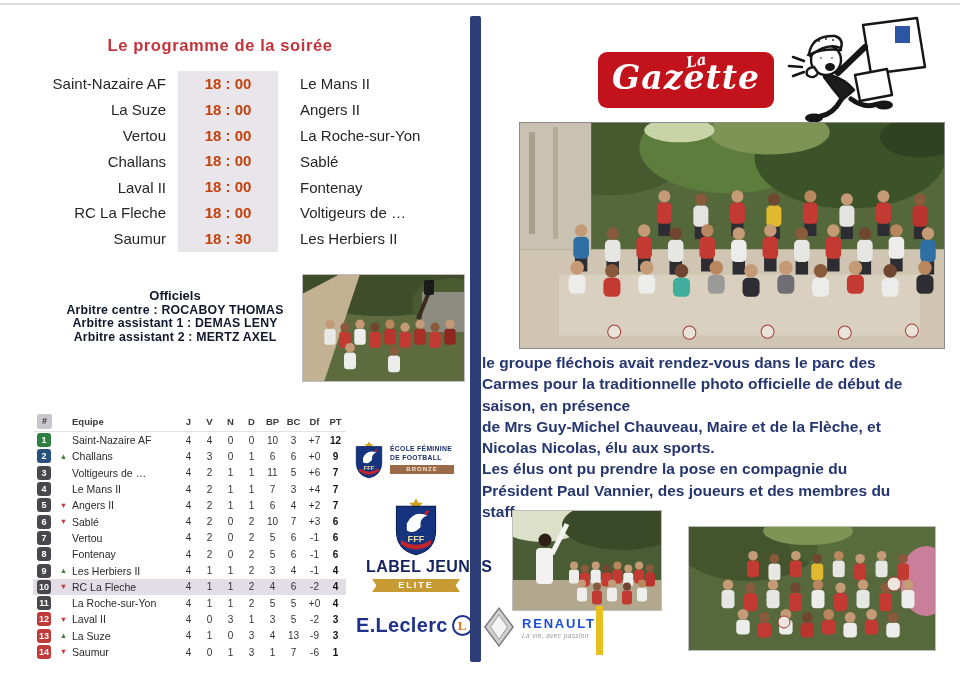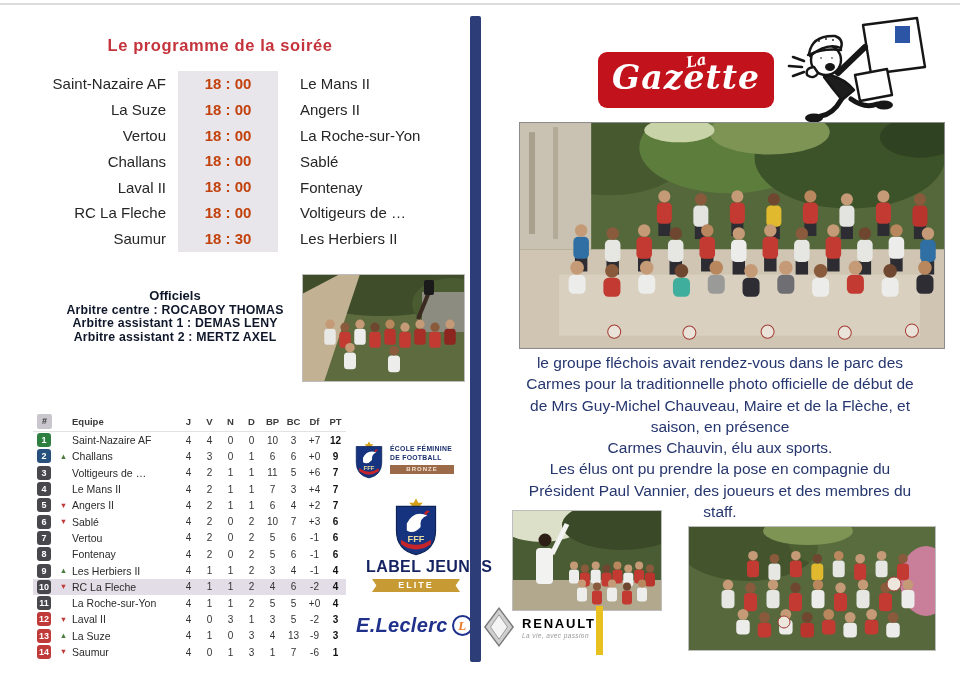--- a/index.html
+++ b/index.html
@@ -51,43 +51,43 @@
   .fff-fem{position:absolute;left:354px;top:441px;display:flex;gap:6px;align-items:flex-start;}
   .fff-fem-txt{padding-top:4px;}
   .fff-fem-l{font-size:6.8px;font-weight:bold;color:#1c2f6e;letter-spacing:.3px;line-height:8.5px;white-space:nowrap;}
   .bronze-bar{margin-top:3px;width:64px;height:9px;background:var(--bronze);color:#f3e3d3;
     font-size:6px;font-weight:bold;text-align:center;line-height:9px;letter-spacing:1px;}
   .label-jeunes{position:absolute;left:366px;top:498px;width:100px;text-align:center;}
   .lj-title{font-size:16px;font-weight:bold;color:#14235f;letter-spacing:.4px;margin-top:2px;white-space:nowrap;}
   .lj-ribbon{margin:3px auto 0;width:88px;height:13px;background:var(--gold);color:#fff;font-size:9px;
     font-weight:bold;letter-spacing:2px;line-height:13px;
     clip-path:polygon(0 0,100% 0,95% 50%,100% 100%,0 100%,5% 50%);}
-  .leclerc{position:absolute;left:356px;top:614px;display:flex;align-items:center;gap:4px;font-style:italic;}
+  .leclerc{position:absolute;left:356px;top:614px;display:flex;align-items:center;gap:4px;}
   .leclerc-txt{font-size:20px;font-weight:bold;color:var(--leclerc-blue);letter-spacing:.3px;}
   .leclerc-circle{width:21px;height:21px;border:2.5px solid var(--leclerc-blue);border-radius:50%;
     color:var(--leclerc-orange);font-family:"Liberation Serif",serif;font-weight:bold;font-size:13px;
     text-align:center;line-height:17px;}
 
   .divider{position:absolute;left:470px;top:16px;width:11px;height:646px;background:var(--divider-blue);border-radius:2px;}
 
   
   .gazette-box{position:absolute;left:598px;top:52px;width:176px;height:56px;background:var(--gazette-red);
     border-radius:9px;color:#fff;}
   .gz-large{position:absolute;left:0;top:6px;width:100%;text-align:center;
     font-family:"DejaVu Serif",serif;font-style:italic;font-weight:bold;font-size:33px;letter-spacing:1px;}
   .gz-small{position:absolute;left:88px;top:0px;font-family:"DejaVu Serif",serif;font-style:italic;
     font-weight:bold;font-size:15px;transform:rotate(-10deg);}
   .newsboy{position:absolute;left:783px;top:15px;width:156px;height:112px;}
   .team-photo{position:absolute;left:519px;top:122px;width:426px;height:227px;}
-  .article{position:absolute;left:482px;top:352px;width:476px;text-align:center;color:var(--para-blue);}
+  .article{position:absolute;left:482px;top:352px;width:476px;text-align:left;color:var(--para-blue);font-weight:bold;}
   .p-line{font-size:15.5px;line-height:21.3px;white-space:nowrap;}
   .photo-bl{position:absolute;left:512px;top:510px;width:150px;height:101px;}
   .photo-br{position:absolute;left:688px;top:526px;width:248px;height:125px;}
   .renault{position:absolute;left:483px;top:606px;display:flex;align-items:center;gap:7px;}
-  .renault-name{font-size:13px;font-weight:bold;letter-spacing:1.8px;color:#000000;}
+  .renault-name{font-size:13px;font-weight:bold;letter-spacing:1.8px;color:#1d4ed8;}
   .renault-tag{font-size:6.5px;color:#999;font-style:italic;margin-top:1px;letter-spacing:.4px;}
   .renault-bar{position:absolute;left:596px;top:606px;width:7px;height:49px;background:var(--renault-yellow);}
   svg{display:block;}
 </style>
 </head>
 <body>
 
 <div class="sheet">
   <div class="top-line"></div>
 
@@ -516,23 +516,23 @@
         <circle cx="248" cy="206" r="6.5"></circle>
       <circle cx="325" cy="207" r="6.5"></circle>
         <circle cx="392" cy="205" r="6.5"></circle>
     </g>
     <rect x="0" y="0" width="425" height="223" fill="none" stroke="#8c8c8c" stroke-width="2"></rect>
   </svg>
 
   <div class="article">
       <div class="p-line">le groupe fléchois avait rendez-vous dans le parc des</div>
       <div class="p-line">Carmes pour la traditionnelle photo officielle de début de</div>
+      <div class="p-line">saison, en présence</div>
       <div class="p-line">de Mrs Guy-Michel Chauveau, Maire et de la Flèche, et</div>
-      <div class="p-line">saison, en présence</div>
-      <div class="p-line">Carmes Chauvin, élu aux sports.</div>
+      <div class="p-line">Nicolas Nicolas, élu aux sports.</div>
       <div class="p-line">Les élus ont pu prendre la pose en compagnie du</div>
       <div class="p-line">Président Paul Vannier, des joueurs et des membres du</div>
       <div class="p-line">staff.</div>
     </div>
 
   <svg class="photo-bl" viewBox="0 0 150 101" preserveAspectRatio="none">
     <rect width="150" height="101" fill="#4a5c33"></rect>
     <ellipse cx="30" cy="10" rx="45" ry="22" fill="#dce0c8"></ellipse>
     <ellipse cx="110" cy="15" rx="60" ry="25" fill="#3a4a28"></ellipse>
     <rect x="0" y="70" width="150" height="31" fill="#b2a88e"></rect>

